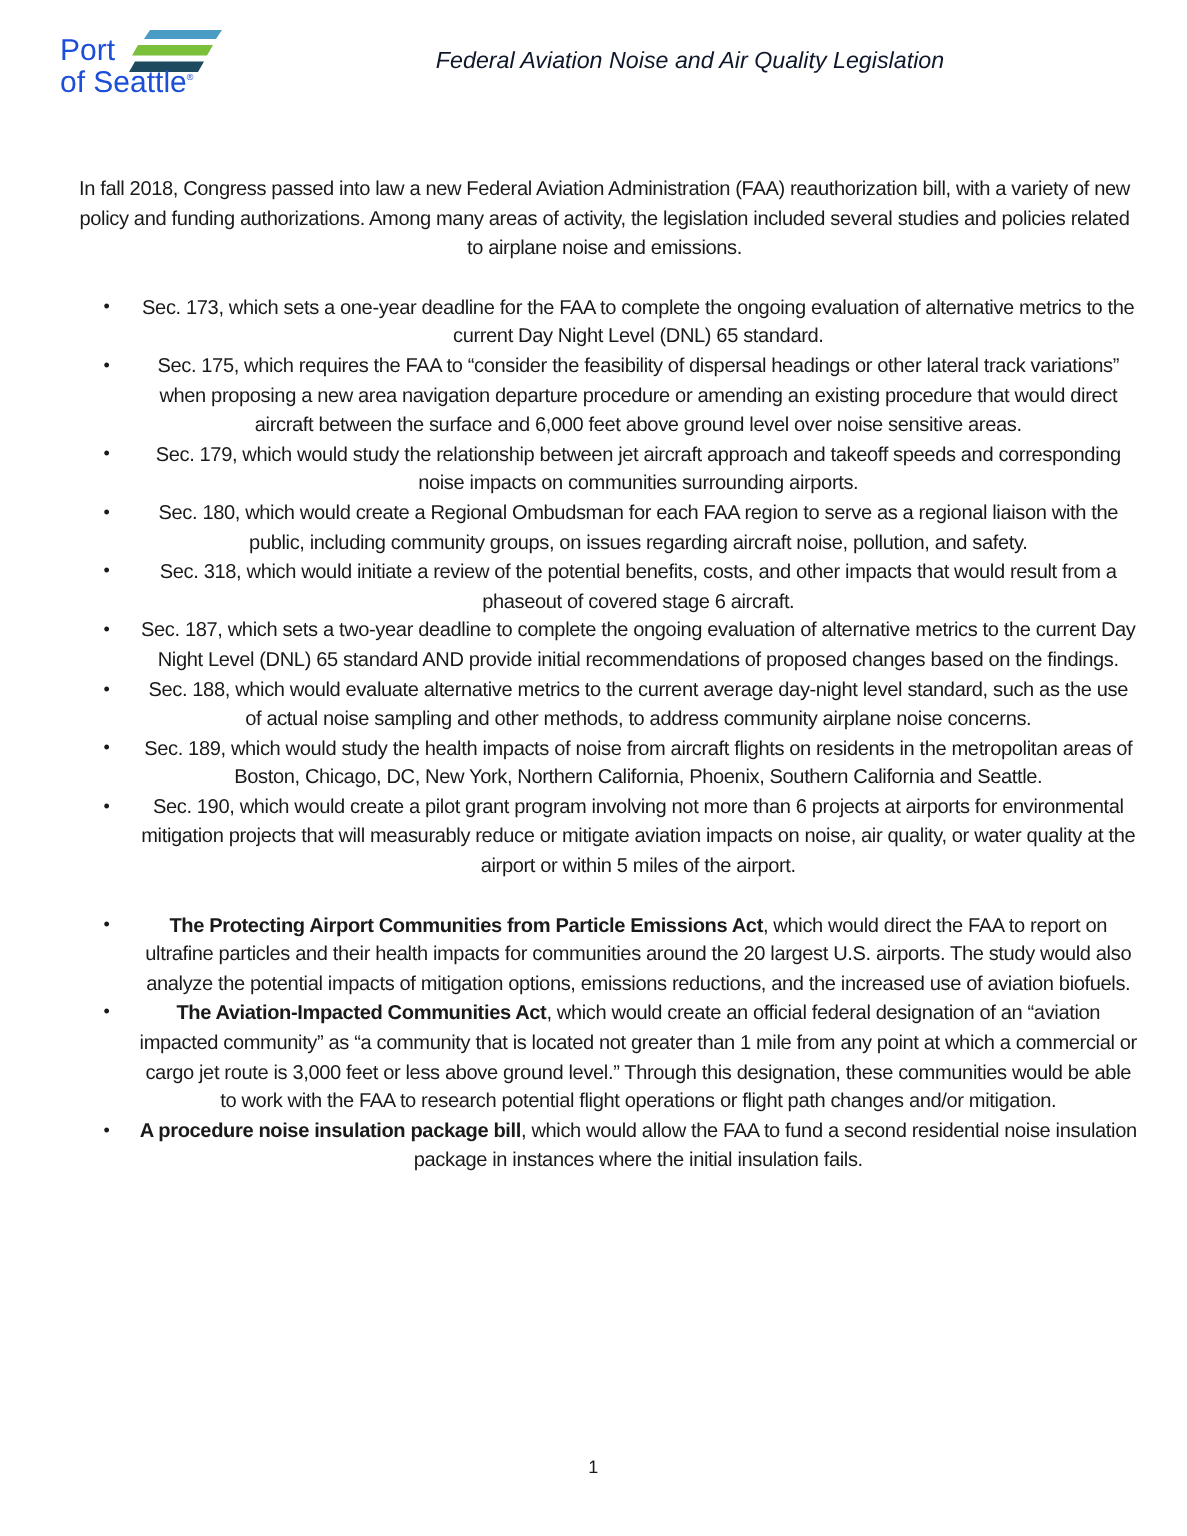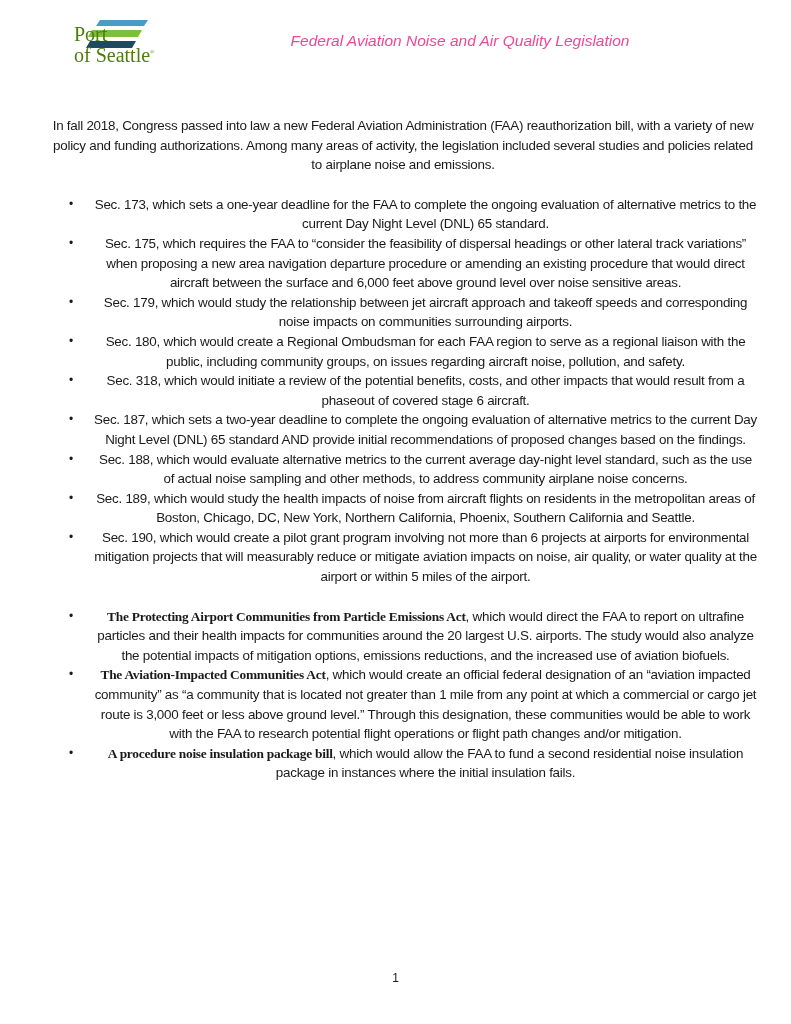--- a/index.html
+++ b/index.html
@@ -1,34 +1,34 @@
 <!DOCTYPE html>
 <html><head>
 <meta charset="utf-8">
 <style>
   html, body { margin: 0; padding: 0; background: #ffffff; }
   body { width: 791px; height: 1024px; position: relative; overflow: hidden;
          font-family: "Liberation Sans", sans-serif; color: #1a1a1a; }
   .logo { position: absolute; left: 38px; top: 18px; width: 112px; height: 52px; }
-  .logo-text { position: absolute; left: 0; top: 0; font-family: Liberation Serif, serif;
-               color: #4d7c0f; line-height: 1; margin-left: 34px; }
+  .logo-text { position: absolute; left: 0; top: 0; font-family: Liberation Sans, sans-serif;
+               color: #1d4ed8; line-height: 1; }
   .logo-port { position: absolute; left: 2px; top: 6px; font-size: 20px; }
   .logo-seattle { position: absolute; left: 2px; top: 27px; font-size: 20px; white-space: nowrap; }
   .logo-reg { font-size: 6px; vertical-align: super; }
   .stripes { position: absolute; left: 48px; top: 2px; width: 62px; height: 30px; }
   .header-title { position: absolute; left: 200px; width: 520px; top: 30px; text-align: center;
-                  font-style: italic; color: #ec4899; font-size: 15.5px; line-height: 21px; }
+                  font-style: italic; color: #0f172a; font-size: 15.5px; line-height: 21px; }
   .content { position: absolute; left: 47px; top: 116px; width: 712px;
              font-size: 13.4px; line-height: 19.6px; letter-spacing: -0.25px; text-align: center; }
   .content p { margin: 0; }
   .para-gap { height: 20px; }
   ul { margin: 0; padding: 0; list-style: none; }
   li { position: relative; padding-left: 45px; }
   li .bullet { position: absolute; left: 22px; top: 0; font-size: 12px; }
-  .bold { font-weight: bold; font-family: Liberation Serif, serif; }
+  .bold { font-weight: bold; }
   .page-num { position: absolute; top: 971px; left: 0; width: 791px; text-align: center; font-size: 12px; }
 </style>
 </head>
 <body>
 
 <div class="logo">
   <svg class="stripes" viewBox="0 0 62 30">
     <polygon points="14,0 62,0 58,6 10,6" fill="#4a9cc4"></polygon>
     <polygon points="6,10 56,10 52,17 2,17" fill="#7cbf3b"></polygon>
     <polygon points="4,21 50,21 46,28 0,28" fill="#1d4a5e"></polygon>

